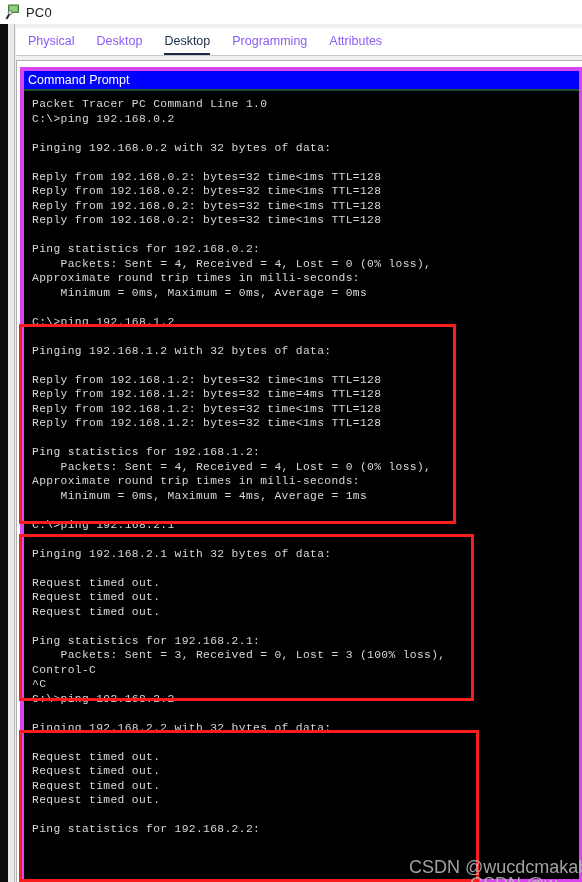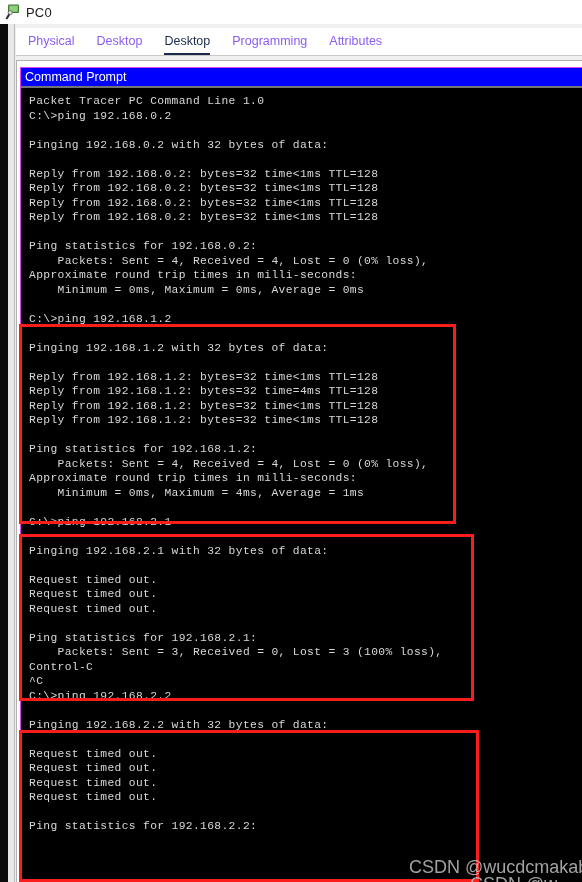--- a/index.html
+++ b/index.html
@@ -106,22 +106,22 @@
     border-top: 1px solid #b0b0b0;
     box-sizing: border-box;
   }
 
   
   #cmd-window {
     position: absolute;
     left: 3px; top: 6px;
     width: 563px;
     height: 816px;
-    background: #737373;
-    border: 1px solid #d946ef;
+    background: #14532d;
+    border: 4px solid #d946ef;
     box-sizing: border-box;
     overflow: hidden;
   }
   #cmd-title {
     position: absolute;
     left: 0; top: 0;
     width: 563px;
     height: 18px;
     background: #0000ff;
     color: #ffffff;

